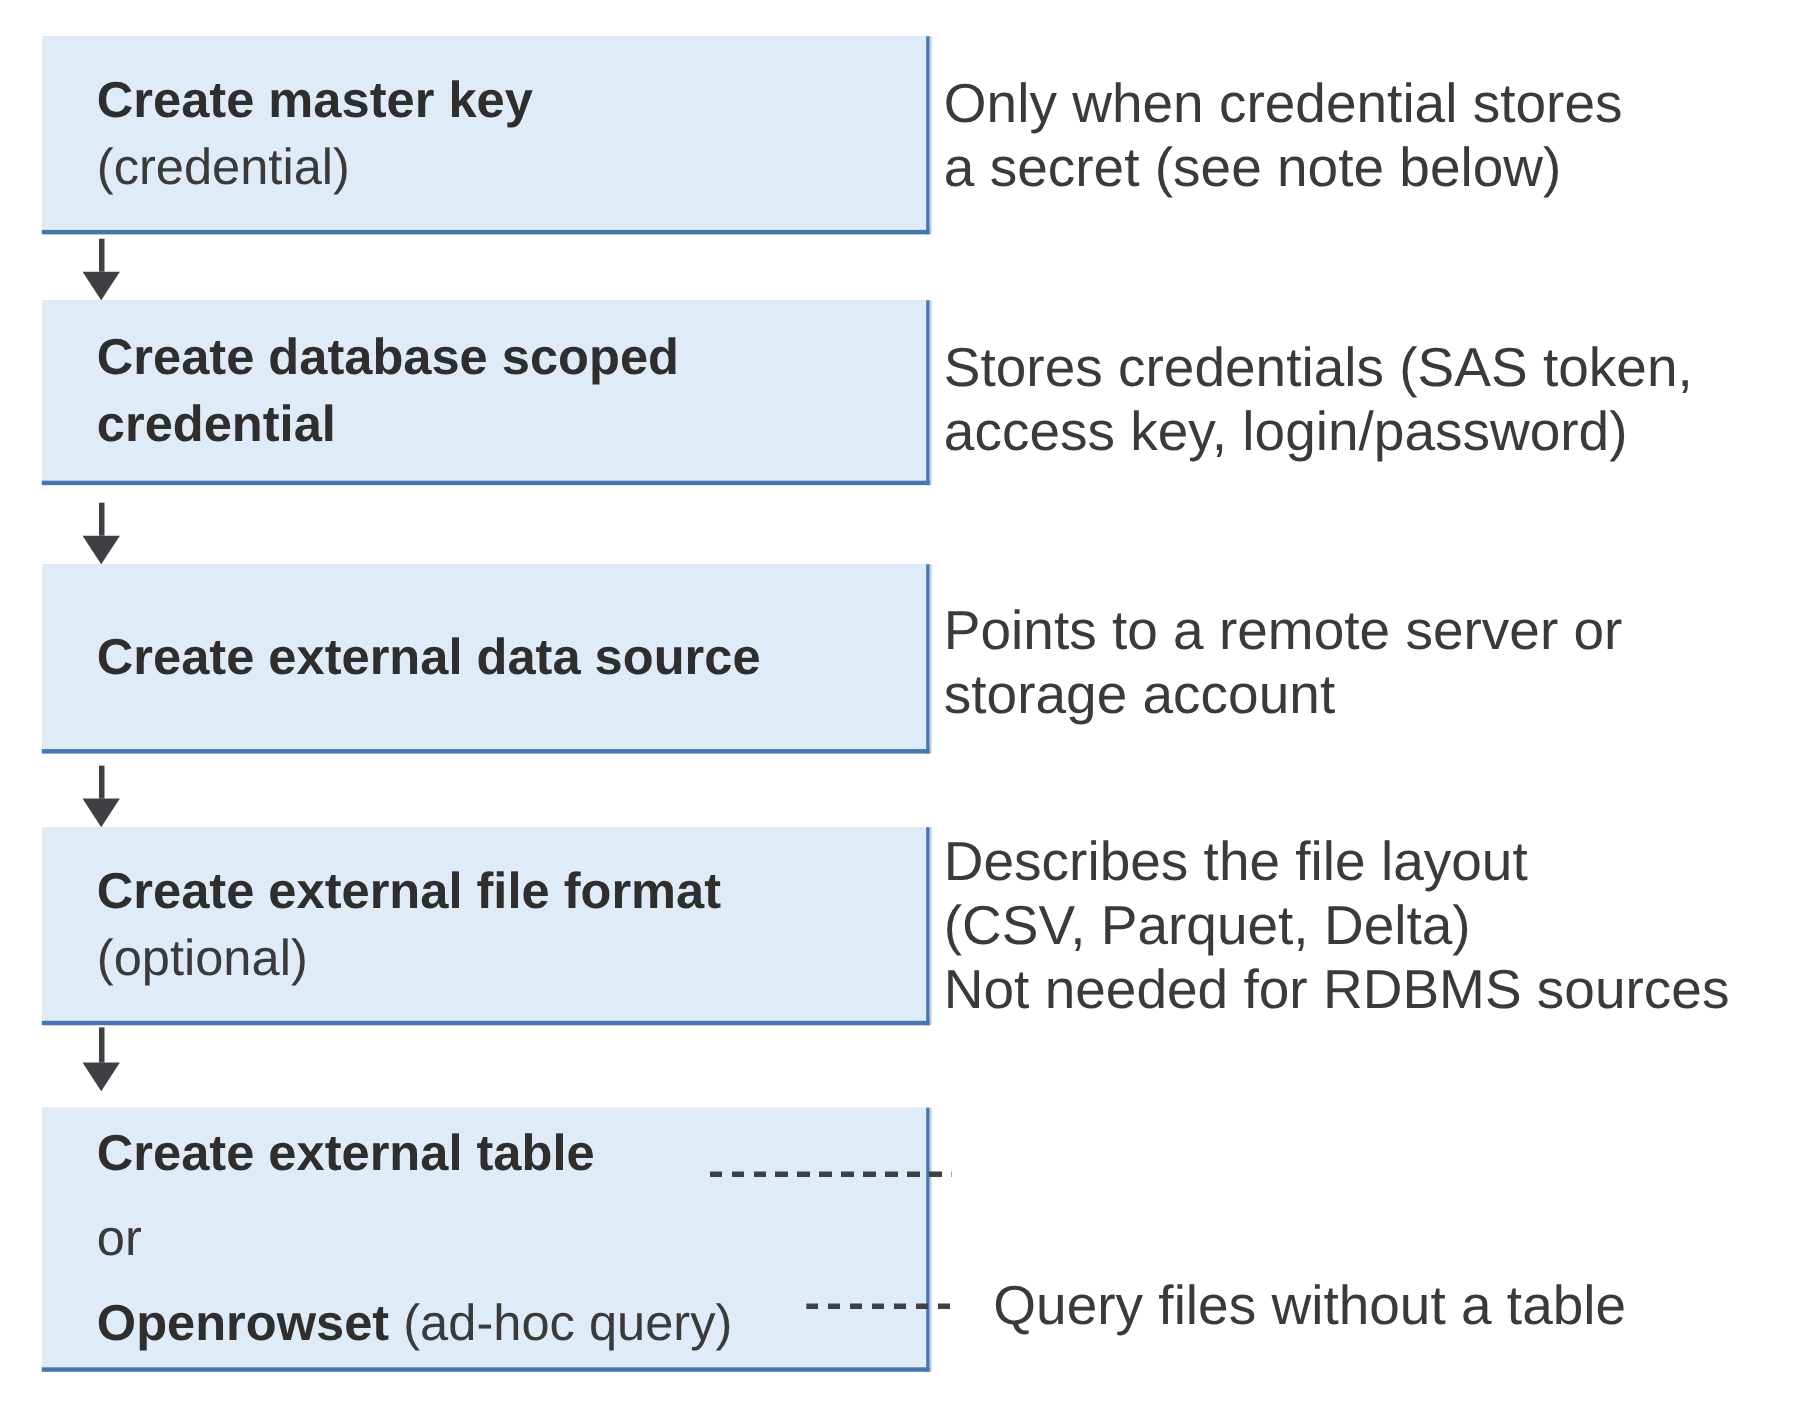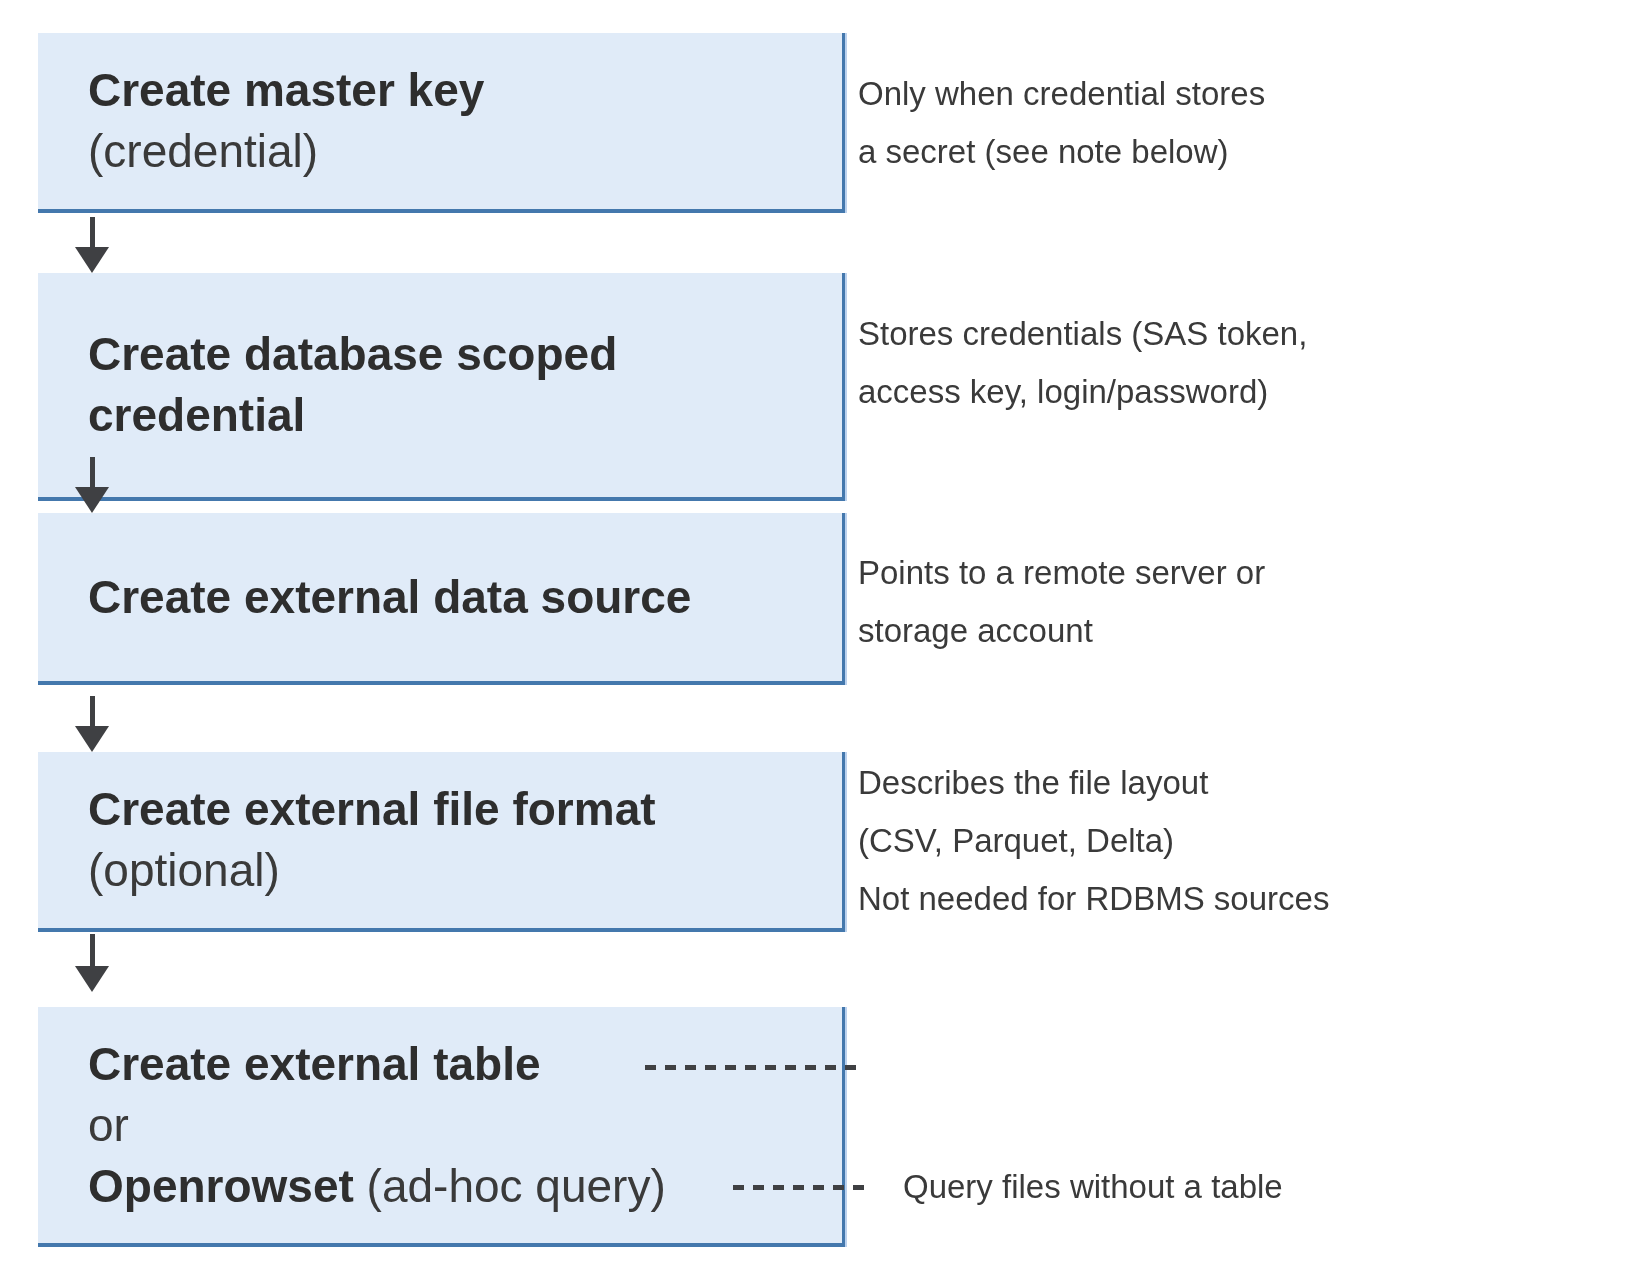--- a/index.html
+++ b/index.html
@@ -22,24 +22,24 @@
     border-right: 3px solid #4478ad;
     border-bottom: 4px solid #4478ad;
     box-shadow: 2px 0 0 #bcd2ee;
     display: flex;
     flex-direction: column;
     justify-content: center;
     padding-left: 50px;
     padding-right: 12px;
   }
   .box1 { top: 33px;   height: 180px; }
-  .box2 { top: 273px;  height: 228px; }
+  .box2 { top: 273px;  height: 168px; }
   .box3 { top: 513px;  height: 172px; }
   .box4 { top: 752px;  height: 180px; }
-  .box5 { top: 1007px; height: 240px; }
+  .box5 { top: 1007px; height: 240px; gap: 16px; }
 
   .box-line { font-size: 46px; line-height: 61px; white-space: nowrap; }
   .bold { font-weight: bold; color: #2e2e2e; }
   .reg  { font-weight: normal; color: #3a3a3a; }
 
   
   .arrow {
     position: absolute;
     left: 75px;
     width: 34px;
@@ -56,21 +56,21 @@
   }
   .a1 { top: 217px; height: 56px; }
   .a2 { top: 457px; height: 56px; }
   .a3 { top: 696px; height: 56px; }
   .a4 { top: 934px; height: 58px; }
 
   
   .note {
     position: absolute;
     left: 858px;
-    font-size: 33px;
+    font-size: 50px;
     line-height: 58px;
     color: #3a3a3a;
     white-space: nowrap;
   }
   .n1 { top: 65px; }
   .n2 { top: 305px; }
   .n3 { top: 544px; }
   .n4 { top: 754px; }
   .n5a { top: 1038px; left: 875px; }
   .n5b { top: 1158px; left: 875px; margin-left: 28px; }

